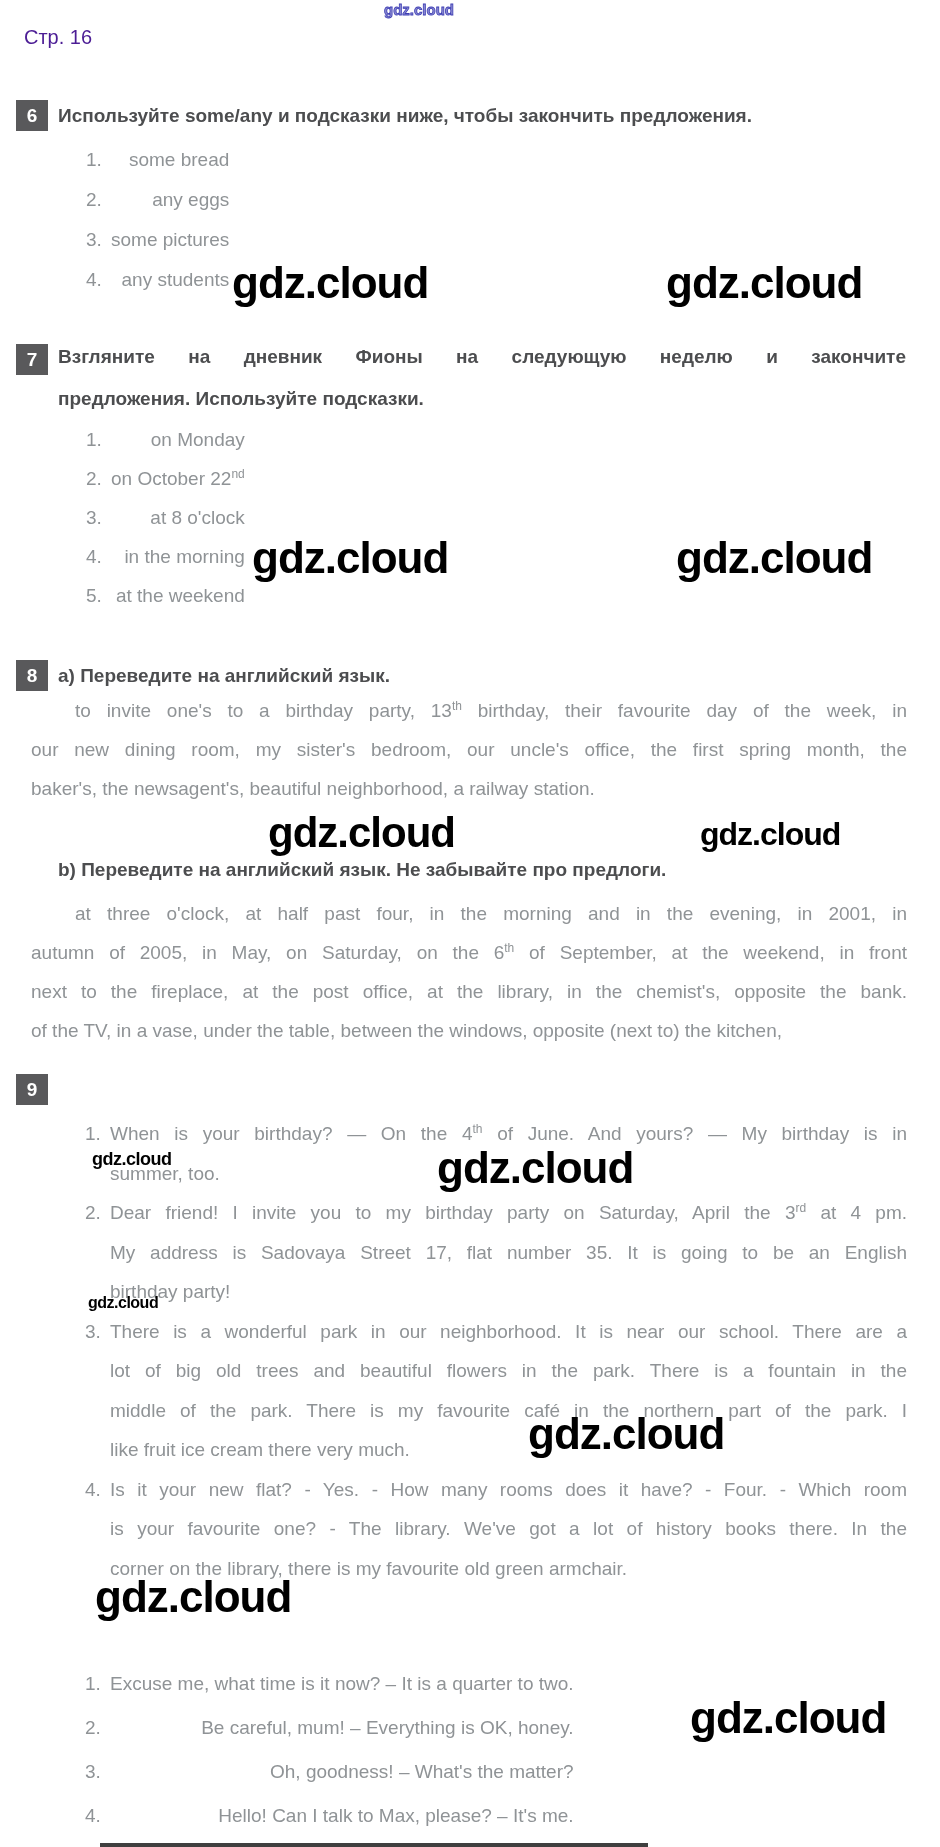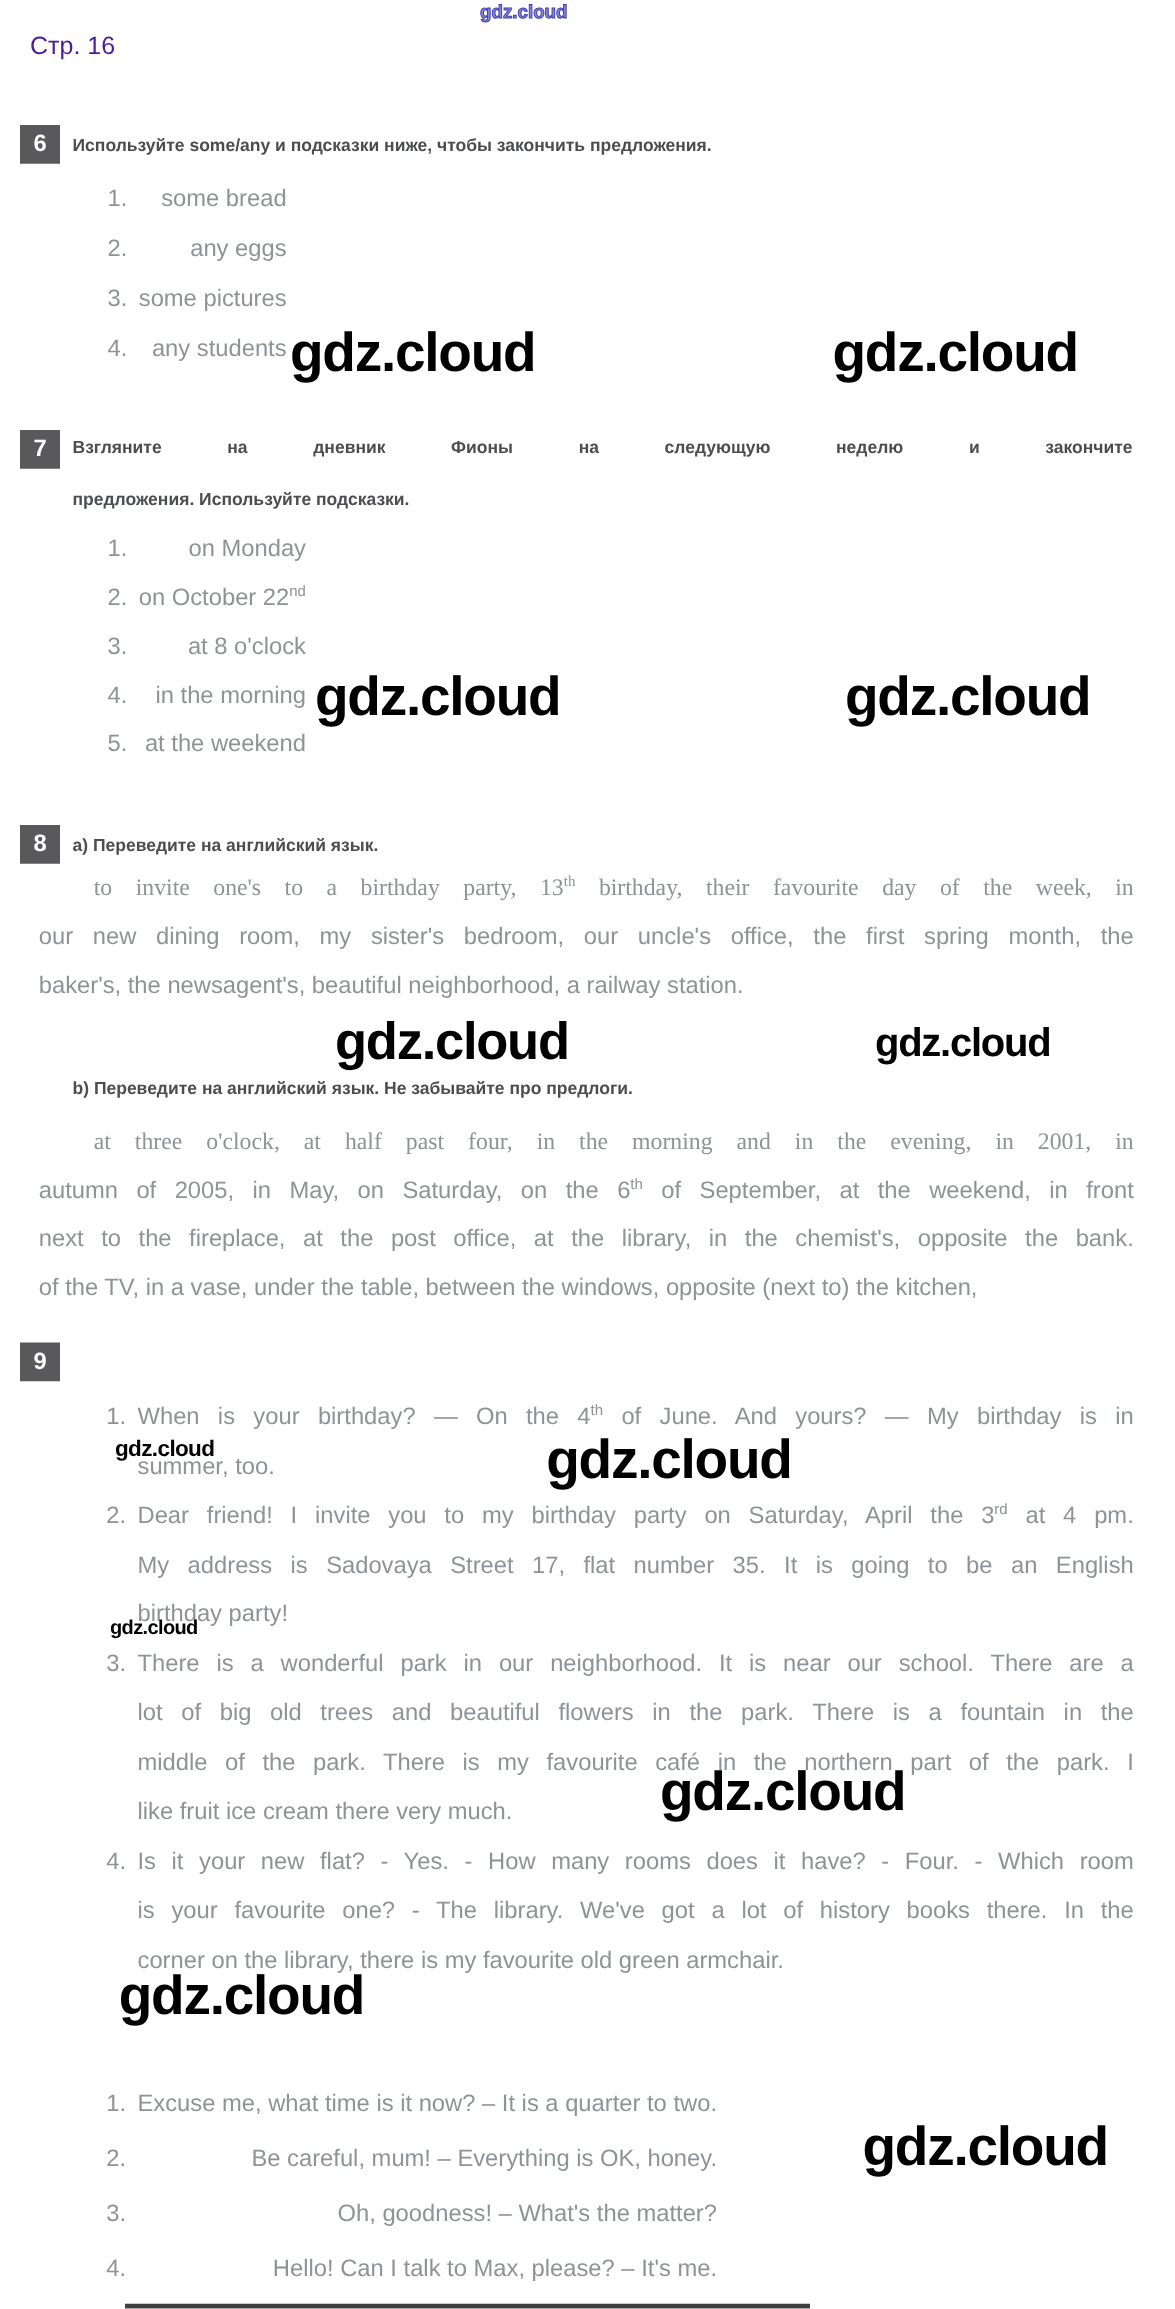--- a/index.html
+++ b/index.html
@@ -6,27 +6,27 @@
   .page{
     position:relative;width:940px;height:1847px;background:#fff;
     font-family:"Liberation Sans",sans-serif;color:#8f9396;overflow:hidden;
   }
   .hdr{position:absolute;top:26px;left:24px;font-size:20px;color:#4c1d95;}
   .badge{
     position:absolute;left:16px;width:32px;height:31px;background:#59595b;color:#ffffff;
     font-weight:700;font-size:19px;display:flex;align-items:center;justify-content:center;
   }
   .b6{top:100px}.b7{top:344px}.b8{top:660px}.b9{top:1074px}
-  .etitle{position:absolute;left:58px;font-size:14px;font-weight:700;color:#4c4d4f;line-height:24px;}
+  .etitle{position:absolute;left:58px;font-size:19px;font-weight:700;color:#4c4d4f;line-height:24px;}
   .t6{top:104px;width:840px}
   .t7{top:336px;width:848px;line-height:42px}
   .t8a{top:664px}.t8b{top:858px}.t9a{top:1078px}.t9b{top:1634px}
   .para{position:absolute;left:31px;width:876px;font-size:19px;line-height:39px;color:#8f9396;}
   .p8a{top:691px}.p8b{top:894px}
-  .para .ln:first-child{text-indent:44px;font-family:Liberation Serif, serif;}
+  .para .ln:first-child{text-indent:44px;}
   .jblock .ln{text-align:justify;text-align-last:justify;}
   .jblock .ln:last-child{text-align-last:left;}
   .plain .ln{text-align:right;}
   .list{position:absolute;font-size:19px;color:#8f9396;}
   .l6{top:140px;left:86px;line-height:40px;}
   .l7{top:420px;left:86px;line-height:39px;}
   .l9a{top:1114px;left:85px;width:822px;line-height:39.5px;}
   .l9b{top:1662px;left:85px;line-height:44px;}
   .item{display:flex;}
   .num{flex:none;width:25px;}

